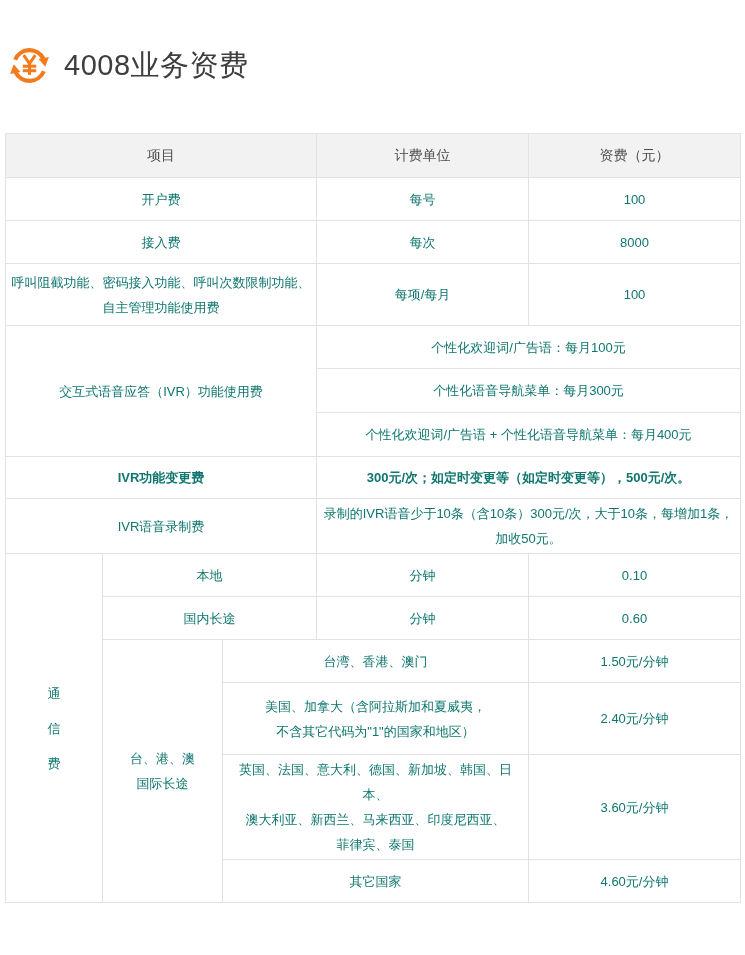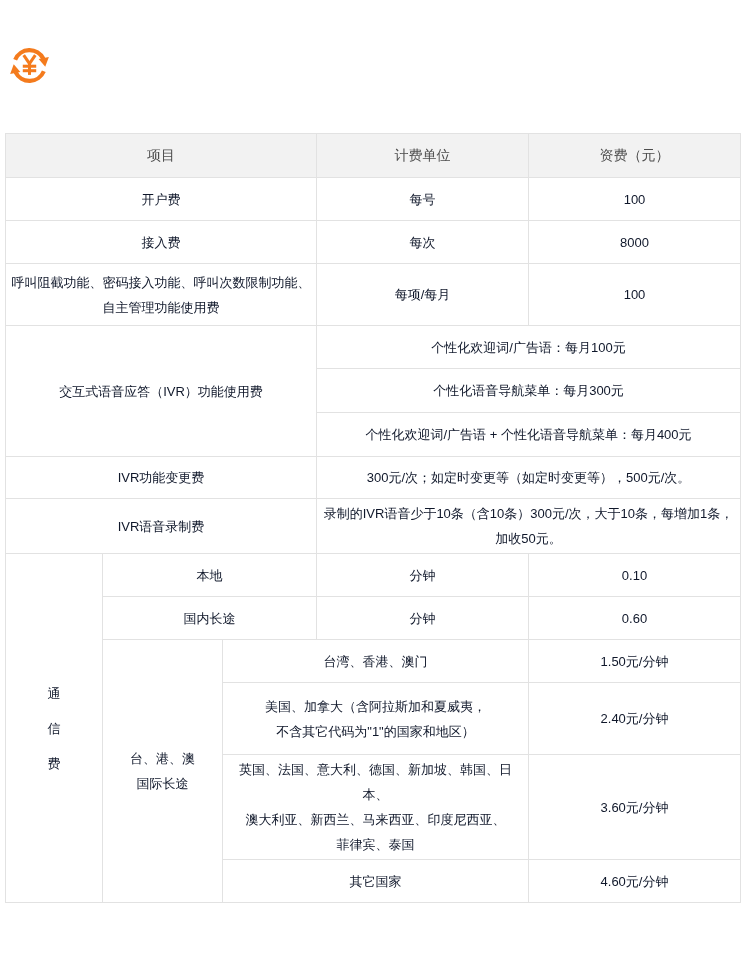--- a/index.html
+++ b/index.html
@@ -37,26 +37,26 @@
     vertical-align: middle;
     padding: 2px 4px;
   }
   .fee-table th {
     background: #f2f2f2;
     font-weight: 400;
     color: #4d4d4d;
     font-size: 14px;
   }
   .fee-table td {
-    color: #0f172a;
+    color: #0f766e;
     font-size: 13px;
     line-height: 25px;
     white-space: pre-line;
   }
-  .h42 { height: 42px; } .h43 { height: 43px; } .h44 { height: 44px; }
+  .h42 { height: 42px; font-weight: bold; } .h43 { height: 43px; } .h44 { height: 44px; }
   .h62 { height: 62px; } .h63 { height: 72px; } .h82 { height: 82px; }
   .nowrap { white-space: nowrap; }
   .vertical-text {
     display: inline-block;
     width: 15px;
     line-height: 35px;
     word-break: break-all;
     white-space: normal;
   }
 </style>
@@ -76,20 +76,21 @@
         <polygon points="13.8,31.2 2.4,33.6 6.4,22.6"></polygon>
       </g>
       <g stroke="#f47b1d" stroke-width="3.4" fill="none" stroke-linecap="butt">
         <path d="M 17.5 12.5 L 24 22"></path>
         <path d="M 30.5 12.5 L 24 22"></path>
         <path d="M 24 21 L 24 34.5"></path>
         <path d="M 16.5 24.8 L 31.5 24.8"></path>
         <path d="M 16.5 29.8 L 31.5 29.8"></path>
       </g>
     </svg>
+    <div class="page-title">4008业务资费</div>
   </div>
 
   <table class="fee-table">
     <colgroup>
       <col style="width:97px">
         <col style="width:120px">
         <col style="width:94px">
       <col style="width:212px">
         <col style="width:212px">
     </colgroup>

